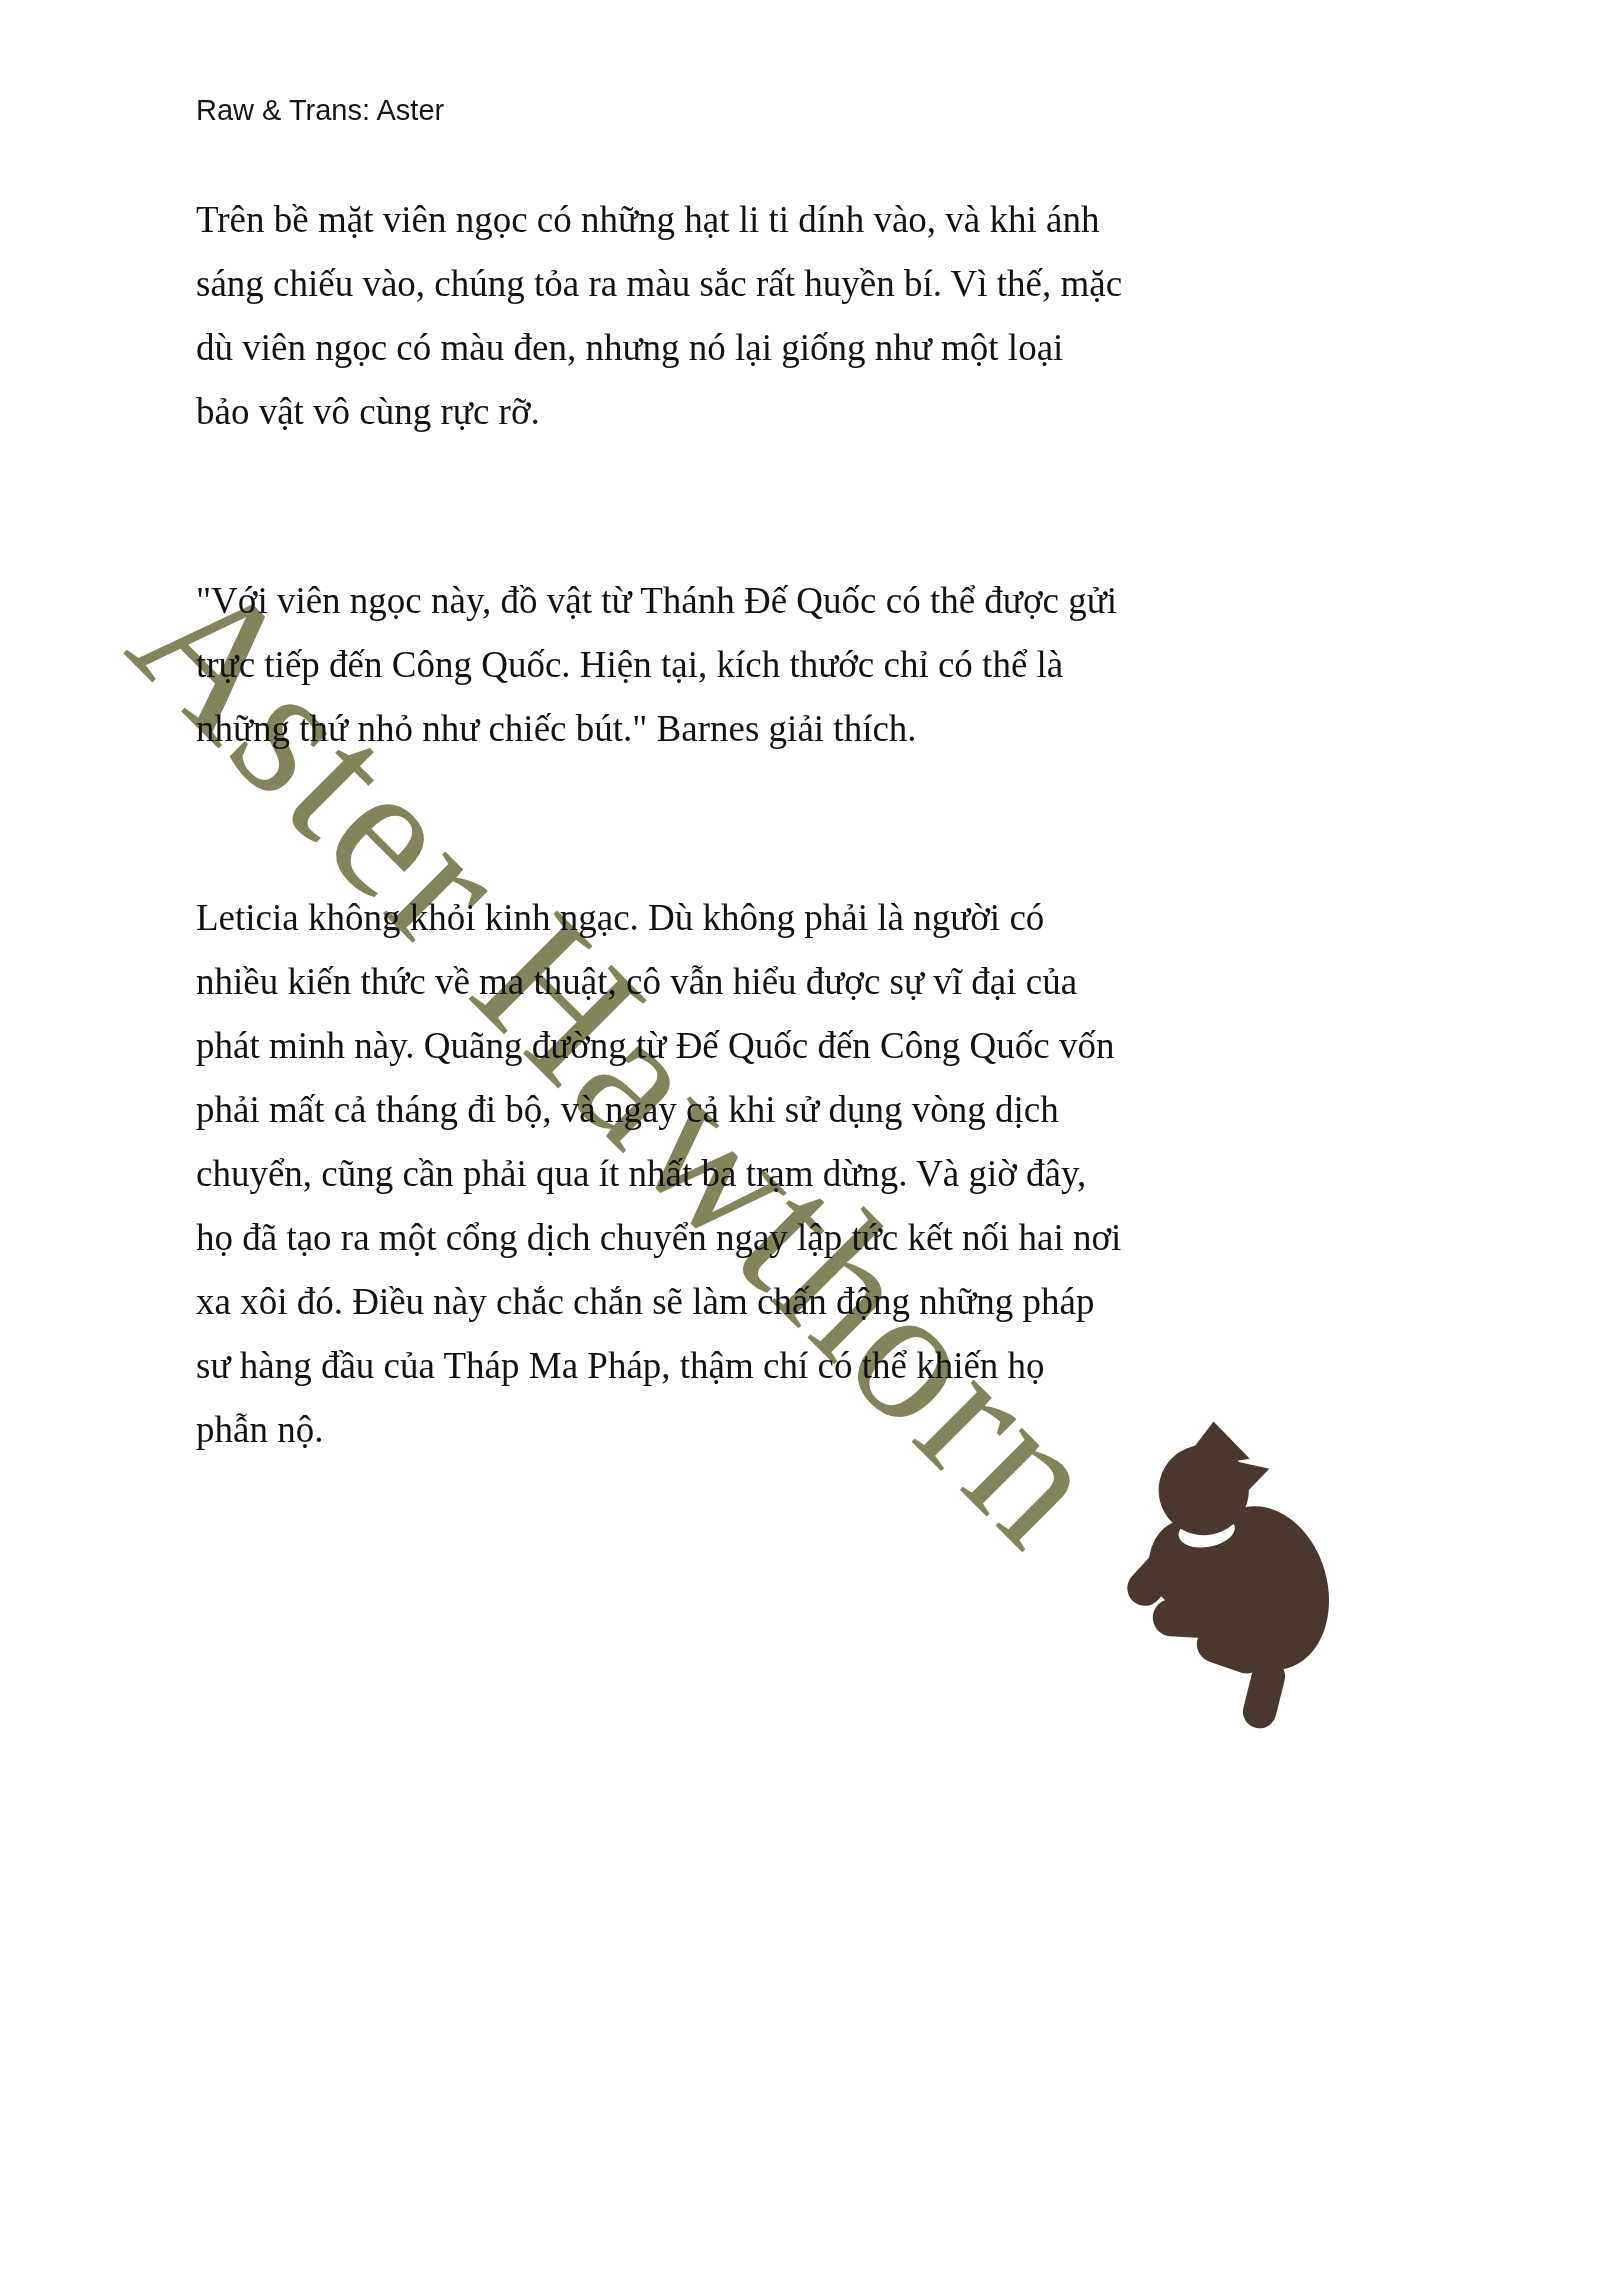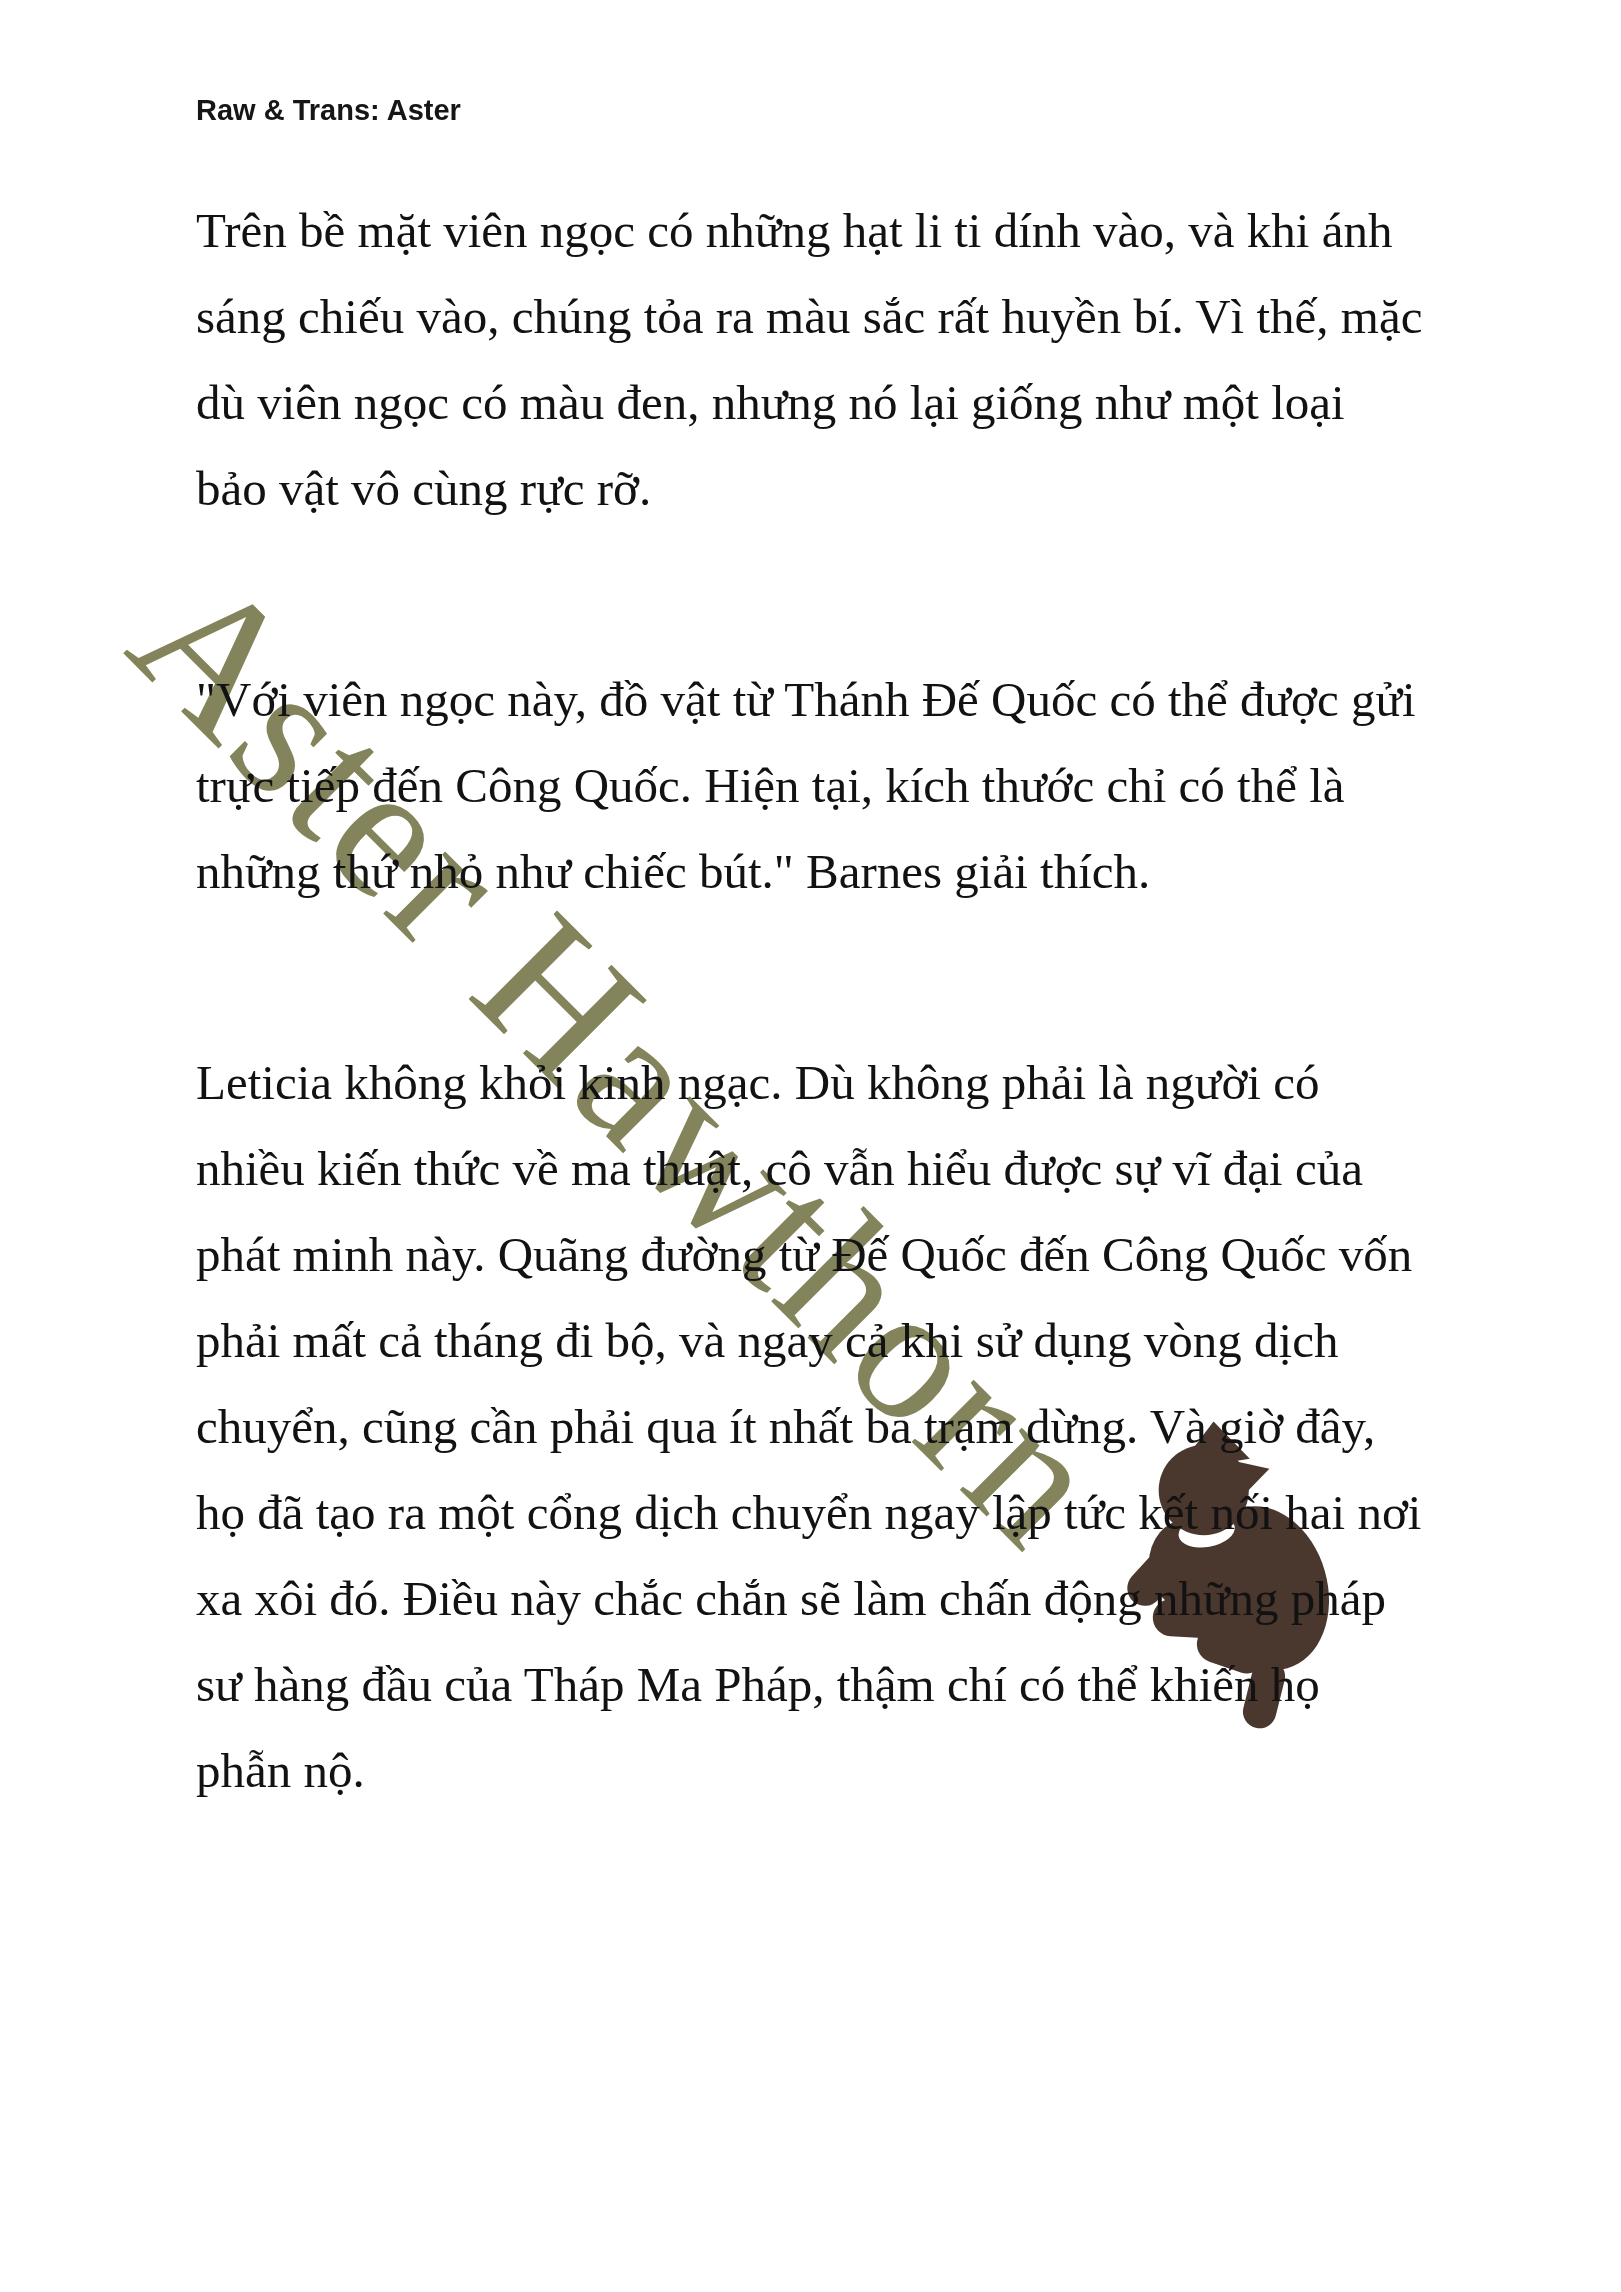--- a/index.html
+++ b/index.html
@@ -15,21 +15,20 @@
   .credit {
     position: absolute;
     left: 196px;
     top: 92px;
     font-family: "Liberation Sans", sans-serif;
     font-size: 29px;
     line-height: 37px;
     color: #161616;
     z-index: 3;
     white-space: pre;
-    font-weight: bold;
   }
   .watermark {
     position: absolute;
     left: 245px;
     top: 529px;
     transform: rotate(45deg);
     transform-origin: 0 0;
     font-family: "Liberation Serif", serif;
     font-size: 191px;
     letter-spacing: 3.9px;
@@ -56,22 +55,22 @@
   .body-text {
     position: absolute;
     left: 196px;
     top: 188px;
     width: 1304px;
     z-index: 3;
     color: #121212;
   }
   .body-text p {
     margin: 0 0 125px 0;
-    font-size: 49px;
-    line-height: 86px;
+    font-size: 37px;
+    line-height: 64px;
     white-space: pre;      
   }
   .body-text p:last-child { margin-bottom: 0; }
 </style>
 </head>
 <body>
 
 <div class="page">
 
   <div class="credit">Raw &amp; Trans: Aster</div>

